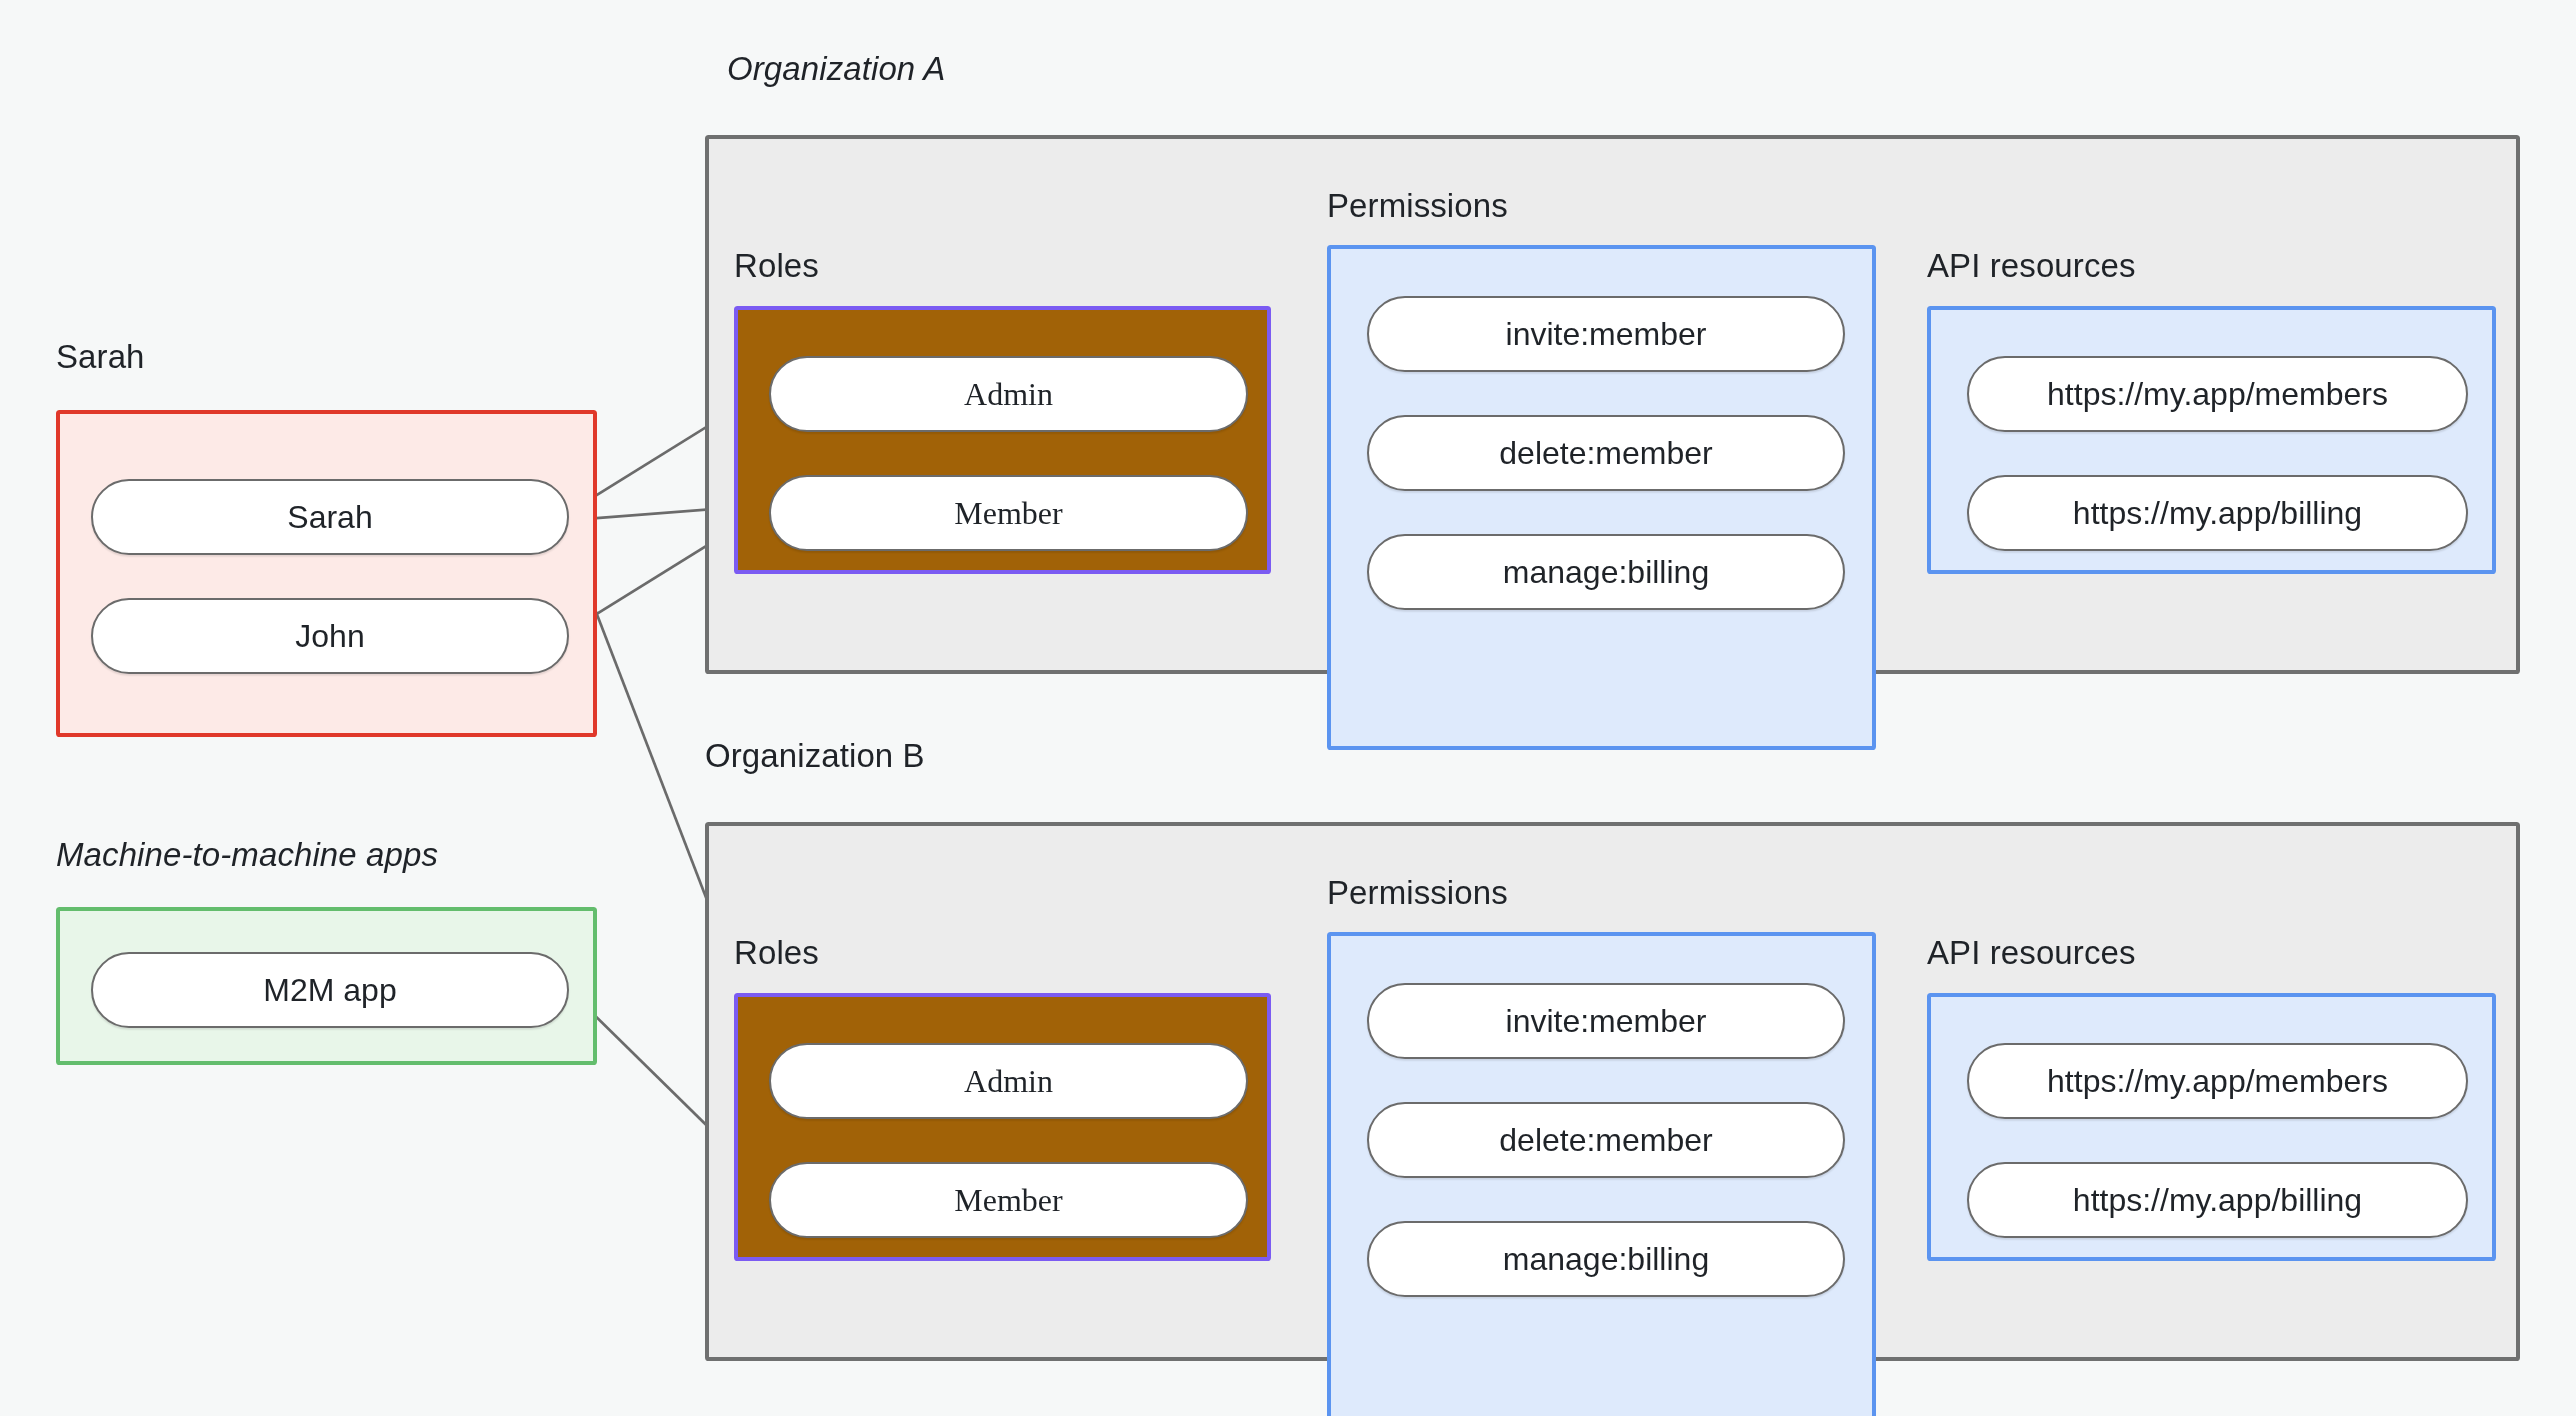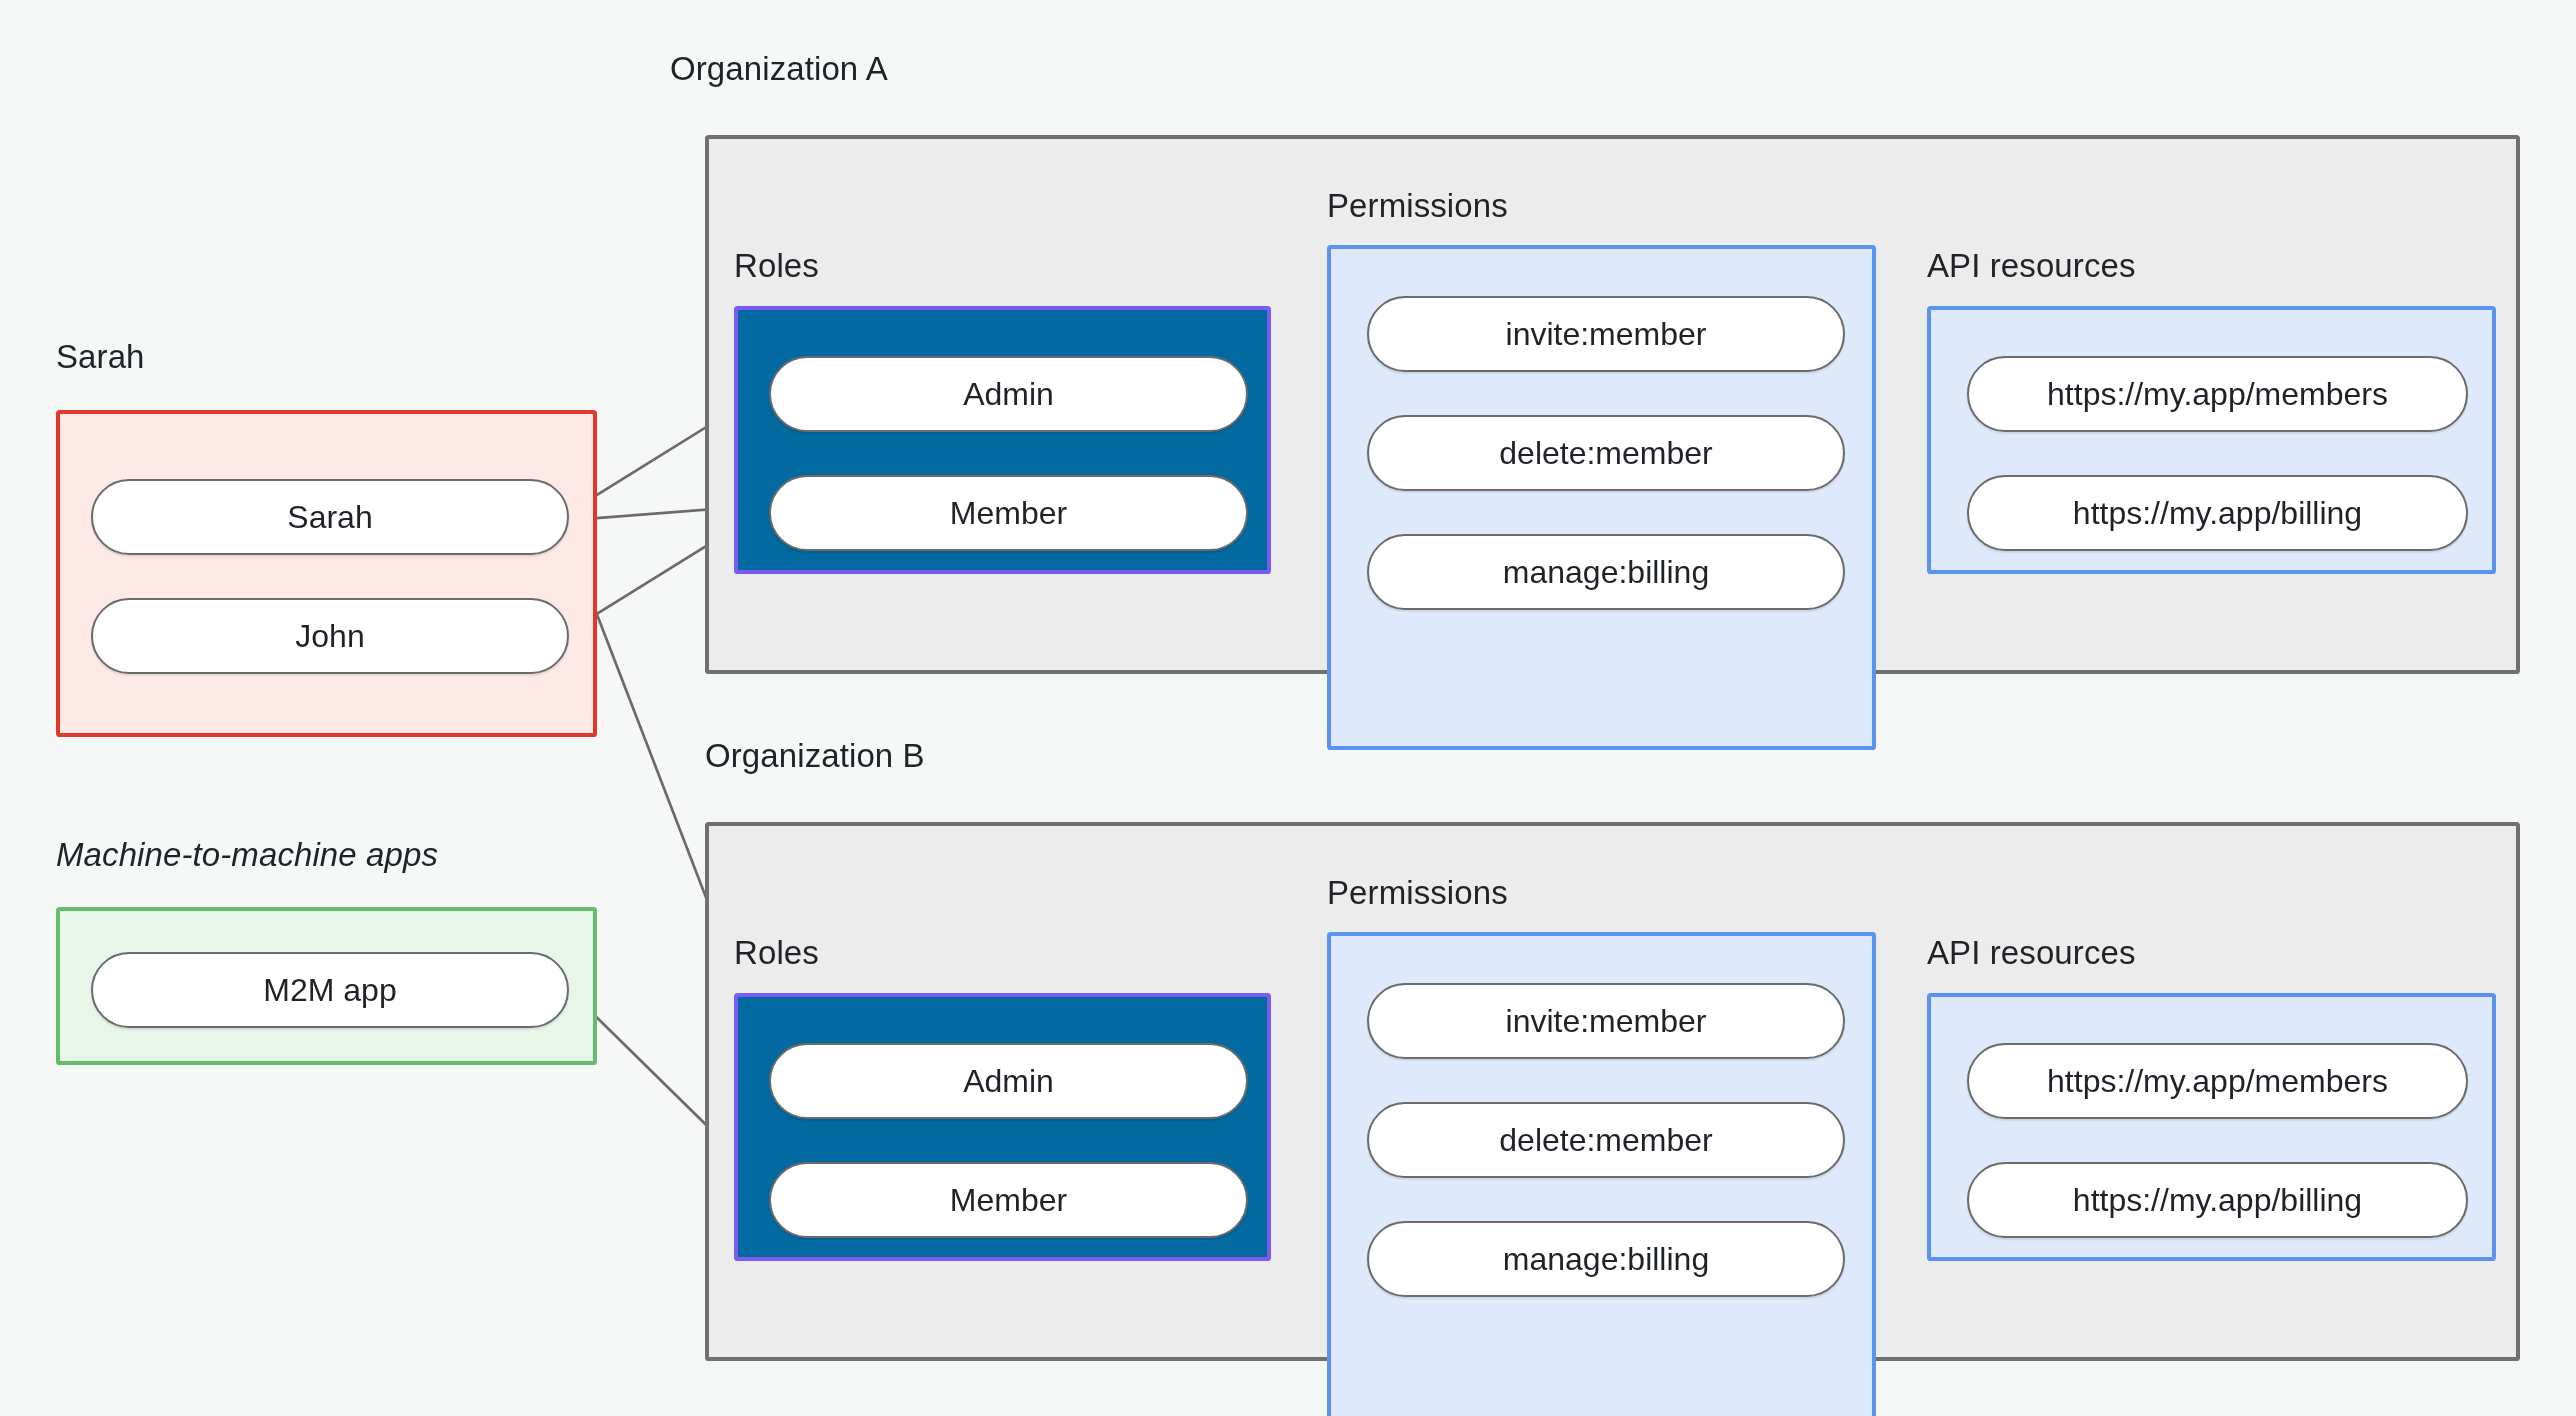--- a/index.html
+++ b/index.html
@@ -37,22 +37,23 @@
   .group.users {
     background: #fdeae7;
     border: 4.5px solid #e0382a;
   }
   .group.m2m {
     background: #e8f6e9;
     border: 4.5px solid #63bd6d;
     padding-left: 32px;
   }
   .group.roles {
-    background: #0369a1;
+    background: #a16207;
     border: 4.5px solid #7b5bf2;
+    font-family: Liberation Serif, serif;
   }
   .group.perms {
     background: #deeafc;
     border: 4.5px solid #5b94f0;
     text-align: right;
   }
   .group.apires {
     background: #deeafc;
     border: 4.5px solid #5b94f0;
   }
@@ -142,21 +143,21 @@
     <div class="pill" style="left:31px; top:184px; width:478px; height:76px;">John</div>
     <div class="pill" style="left:31px; top:65px; width:478px; height:76px;">Sarah</div>
   </div>
 
   <div class="caption" style="left:56px; top:838px;font-style:italic;">Machine-to-machine apps</div>
 
   <div class="group m2m" style="left:56px; top:907px; width:541px; height:158px;">
     <div class="pill" style="left:31px; top:41px; width:478px; height:76px;">M2M app</div>
   </div>
 
-  <div class="caption" style="left:670px; top:52px;">Organization A</div>
+  <div class="caption" style="left:727px; top:52px;font-style:italic;">Organization A</div>
 
   <div class="group org" style="left:705px; top:135px; width:1815px; height:539px;">
 
     <div class="caption" style="left:25px; top:110px;">Roles</div>
     <div class="group roles" style="left:25px; top:167px; width:537px; height:268px;">
       <div class="pill" style="left:31px; top:46px; width:479px; height:76px;">Admin</div>
       <div class="pill" style="left:31px; top:165px; width:479px; height:76px;">Member</div>
     </div>
 
     <div class="caption" style="left:618px; top:50px;">Permissions</div>

